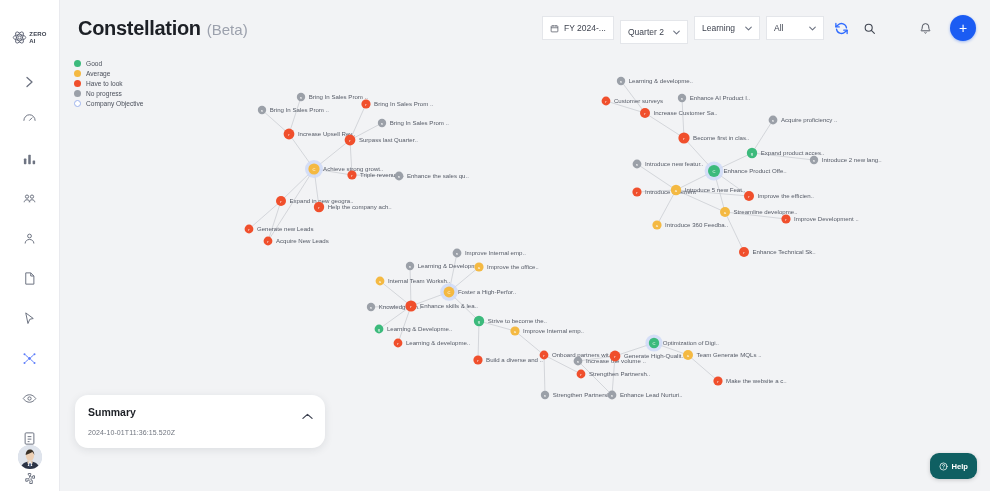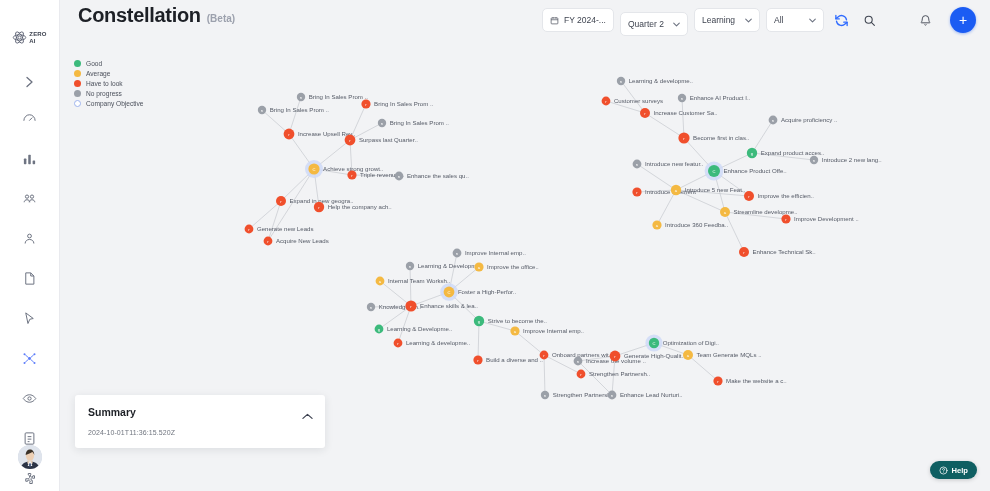--- a/index.html
+++ b/index.html
@@ -47,29 +47,29 @@
     overflow: hidden; background: #cfd6e2; cursor: pointer;
   }
   .avatar .face { width: 100%; height: 100%; display: block; }
 
   
   .main { flex: 1; position: relative; background: #f2f3f5; height: 491px; }
 
   .topbar {
     position: absolute; top: 0; left: 0; right: 0; height: 52px;
     background: #f2f3f5;
-    display: flex; align-items: flex-start; padding: 4px 14px 0 18px;
+    display: flex; align-items: center; padding: 4px 14px 0 18px;
   }
   .title-wrap { display: flex; align-items: baseline; gap: 6px; }
   .title { font-size: 20px; font-weight: 700; letter-spacing: -.3px; color: #1d2026; }
-  .title-beta { font-size: 10px; color: #9ca1ad; font-weight: 700; }
+  .title-beta { font-size: 15px; color: #9ca1ad; font-weight: 400; }
 
   .tools { margin-left: auto; display: flex; align-items: center; gap: 6px; }
   .pill {
-    height: 24px; background: #ffffff; border: 1px solid #e4e6ea; border-radius: 5px;
+    height: 24px; background: #ffffff; border: 1px solid #e4e6ea; border-radius: 0;
     display: flex; align-items: center; gap: 5px; padding: 0 7px;
     font-size: 8.5px; color: #3f4450; cursor: pointer; white-space: nowrap;
   }
   .pill.w1 { width: 72px; }
   .pill.w2 { width: 68px; justify-content: space-between; margin-top: 8px; }
   .pill.w3 { width: 66px; justify-content: space-between; }
   .pill.w4 { width: 58px; justify-content: space-between; }
   .pill svg { flex: none; }
   .chev { width: 7px; height: 5px; color: #6c7280; }
   .icon-btn {
@@ -97,33 +97,33 @@
   
   .graph { position: absolute; inset: 52px 0 0 0; }
   .graph svg { width: 100%; height: 100%; display: block; }
   .node-label { font-size: 6.1px; fill: #555a66; font-family: "Liberation Sans", sans-serif; }
   .edge { stroke: #c6c9cf; stroke-width: .7; fill: none; }
   .halo { fill: #cfd9f7; opacity: .85; }
 
   
   .summary {
     position: absolute; left: 15px; bottom: 43px;
-    width: 250px; background: #fff; border-radius: 3px;
+    width: 250px; background: #fff; border-radius: 13px;
     box-shadow: 0 2px 9px rgba(30,35,50,.10); padding: 11px 12px 12px 13px;
     z-index: 6;
   }
   .summary-head { display: flex; align-items: flex-start; }
   .summary-title { font-size: 10.5px; font-weight: 700; color: #1d2026; }
   .summary-chev { margin-left: auto; color: #3c4150; cursor: pointer; }
   .summary-ts { font-size: 7px; color: #70757f; margin-top: 5px; letter-spacing: .1px; }
 
   
   .help {
     position: absolute; right: 13px; bottom: 12px;
-    height: 18px; padding: 0 9px; border-radius: 9px;
+    height: 26px; padding: 0 9px; border-radius: 9px;
     background: #0f5f62; color: #fff; font-size: 7.6px; font-weight: 700;
     display: flex; align-items: center; gap: 4px; cursor: pointer;
     box-shadow: 0 1px 4px rgba(0,0,0,.18);
   }
 </style>
 </head>
 <body>
 
 <div id="app">
 

